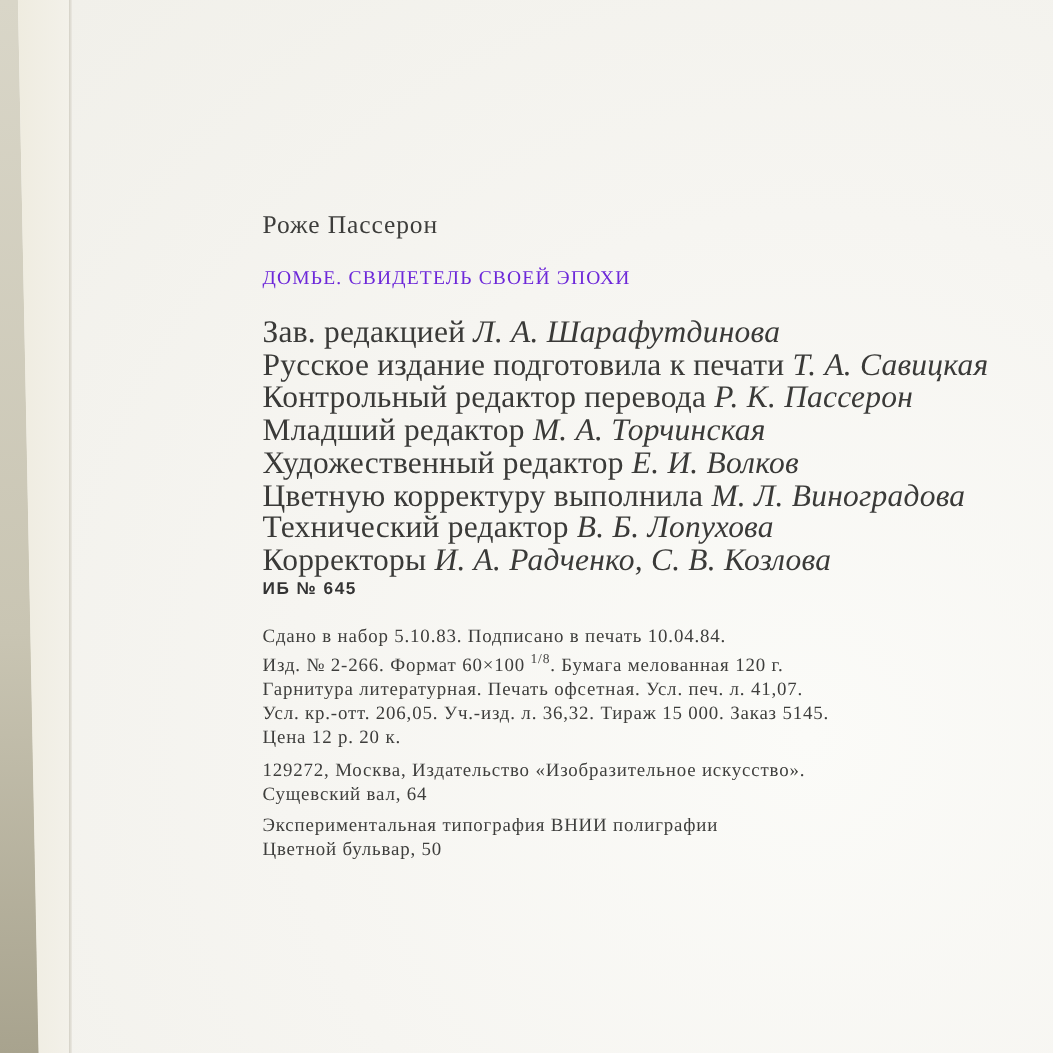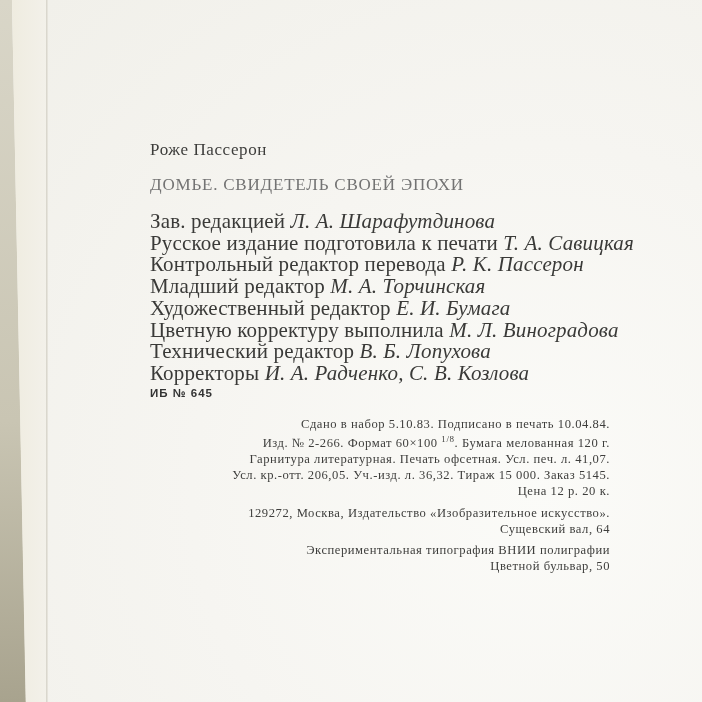--- a/index.html
+++ b/index.html
@@ -36,35 +36,35 @@
       background: linear-gradient(to right, #d4d1c6, #ebe9e2);
     }
     .page {
       position: absolute;
       left: 48px; top: 0;
       right: 0; bottom: 0;
       background: radial-gradient(ellipse at 75% 70%, #fbfbf8 0%, #f6f5f1 50%, #f1f0ea 100%);
     }
     .content {
       position: absolute;
-      left: 150px;
+      left: 175px;
       top: 140px;
       width: 460px;
     }
     .author {
       font-size: 17px;
       letter-spacing: 0.6px;
       color: #3d3d3b;
       margin: 0;
       line-height: 20px;
     }
     .title {
-      font-size: 17px;
+      font-size: 13px;
       letter-spacing: 0.8px;
-      color: #737373;
+      color: #6d28d9;
       margin: 15px 0 0 0;
       line-height: 20px;
       white-space: nowrap;
     }
     .credits {
       margin-top: 16px;
     }
     .credit-line {
       font-size: 21px;
       line-height: 21.7px;
@@ -85,21 +85,20 @@
       color: #333;
       line-height: 14px;
     }
     .imprint {
       margin-top: 17px;
       font-size: 12.6px;
       line-height: 15.8px;
       letter-spacing: 0.55px;
       color: #3e3e3c;
       white-space: nowrap;
-      text-align: right;
     }
     .block { margin-bottom: 6px; }
     .block p { margin: 0; }
     .frac { font-size: 9px; vertical-align: super; }
   </style>
 </head>
 <body>
 
 <div class="shadow-strip"></div>
 <div class="page-edge"></div>
@@ -122,21 +121,21 @@
     <div class="credit-line">
       <span class="role">Контрольный редактор перевода</span>
       <span class="name">Р. К. Пассерон</span>
     </div>
     <div class="credit-line">
       <span class="role">Младший редактор</span>
       <span class="name">М. А. Торчинская</span>
     </div>
     <div class="credit-line">
       <span class="role">Художественный редактор</span>
-      <span class="name">Е. И. Бумага</span>
+      <span class="name">Е. И. Волков</span>
     </div>
     <div class="credit-line">
       <span class="role">Цветную корректуру выполнила</span>
       <span class="name">М. Л. Виноградова</span>
     </div>
     <div class="credit-line">
       <span class="role">Технический редактор</span>
       <span class="name">В. Б. Лопухова</span>
     </div>
     <div class="credit-line">

